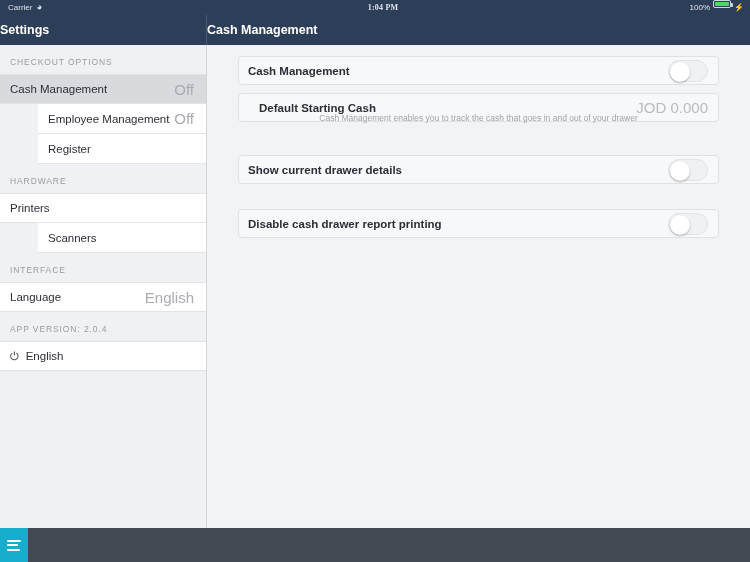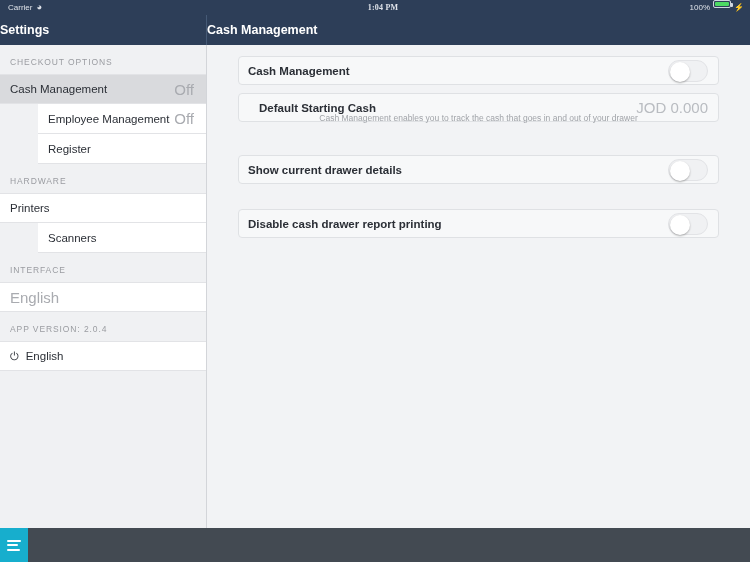--- a/index.html
+++ b/index.html
@@ -155,20 +155,21 @@
       <span class="lbl">Printers</span>
       <span class="val"></span>
     </div>
     <div class="srow">
       <span class="lbl">Scanners</span>
       <span class="val"></span>
     </div>
 
     <div class="section-hdr">INTERFACE</div>
     <div class="srow">
+      <span class="lbl">Language</span>
       <span class="val">English</span>
     </div>
 
     <div class="section-hdr">APP VERSION: 2.0.4</div>
     <div class="srow">
       <span class="pwr">⏻</span>
       <span class="lbl">English</span>
     </div>
   </div>
 

